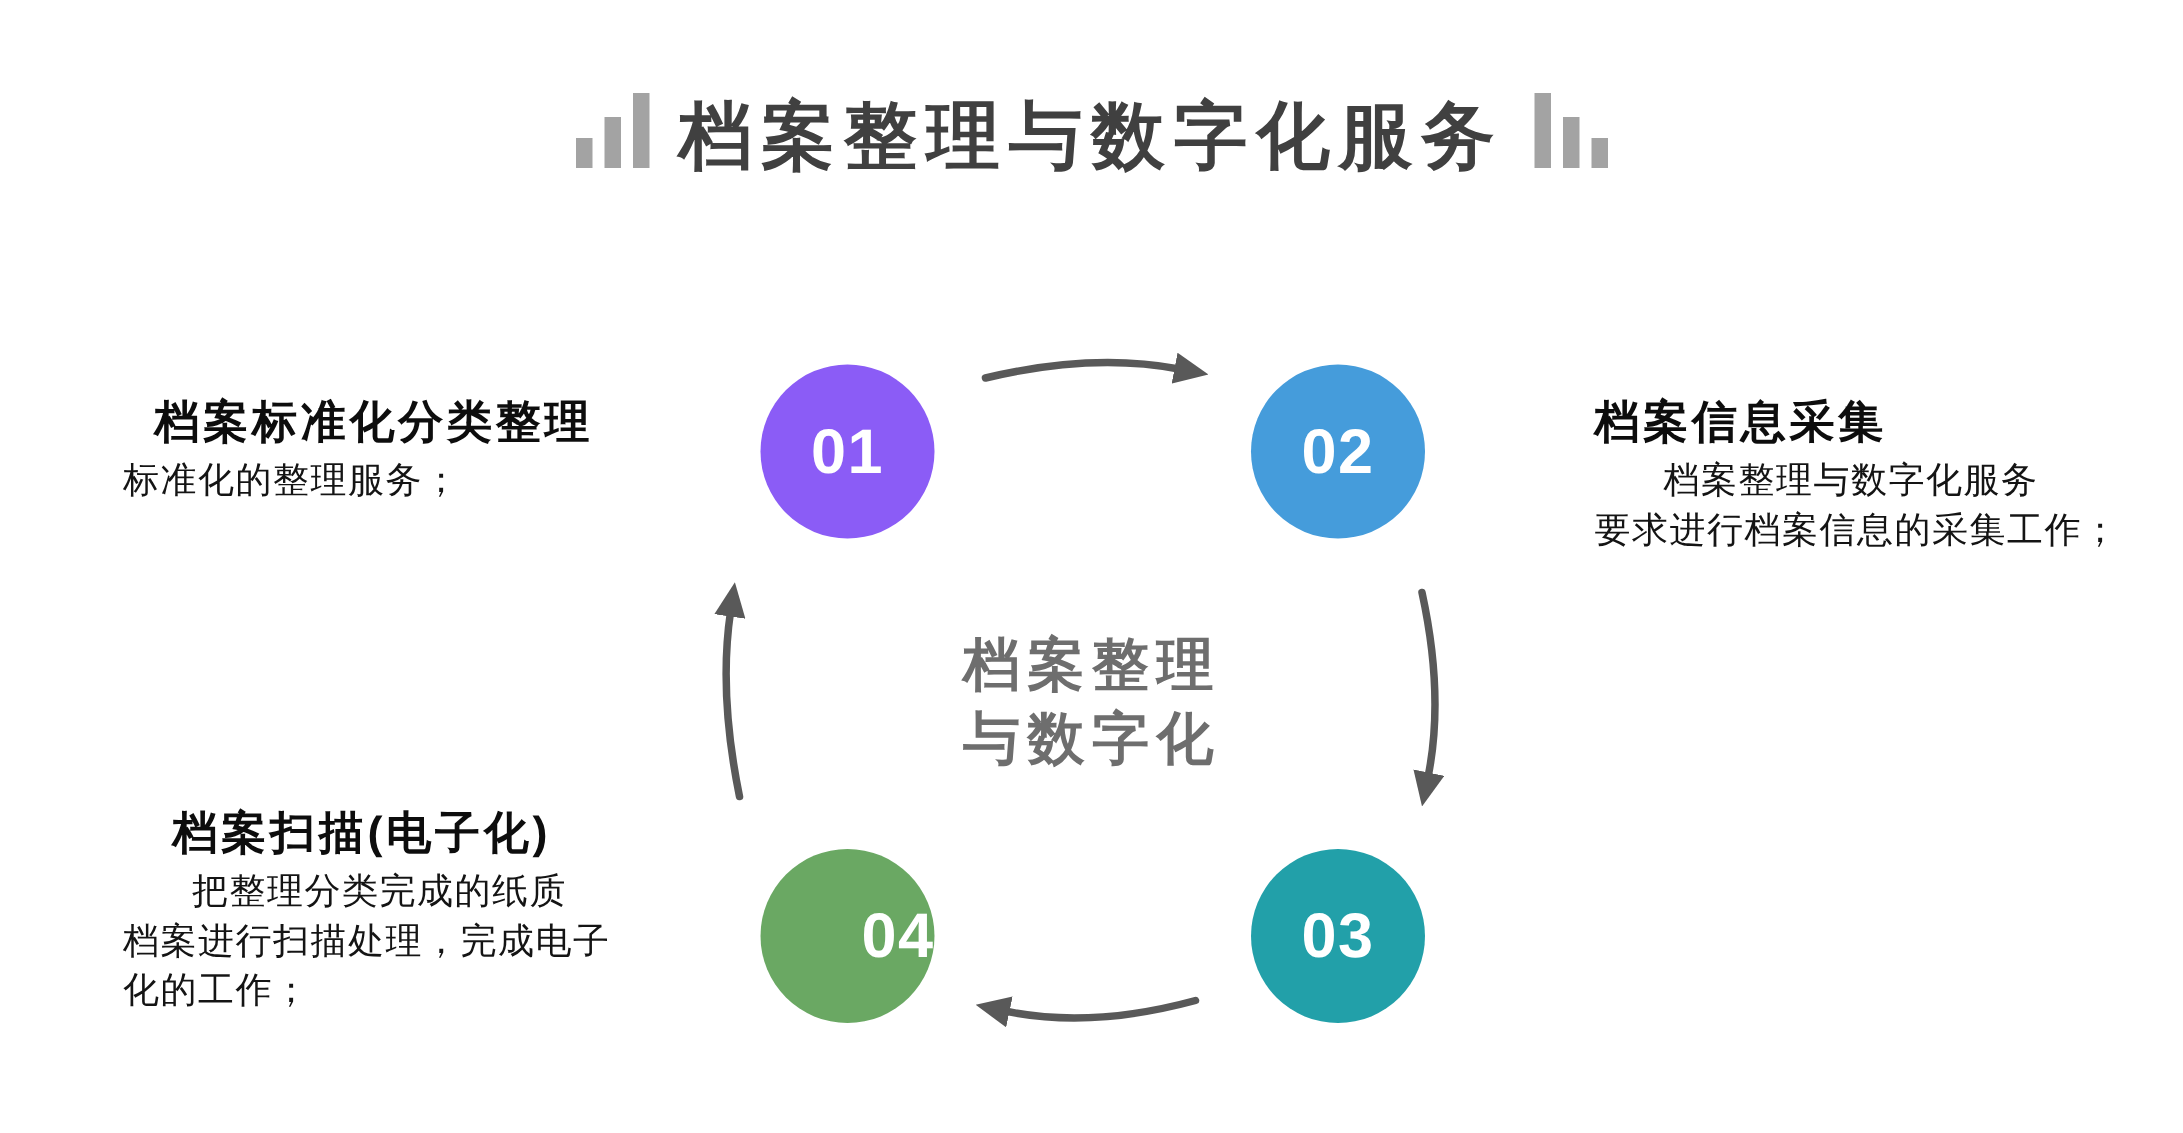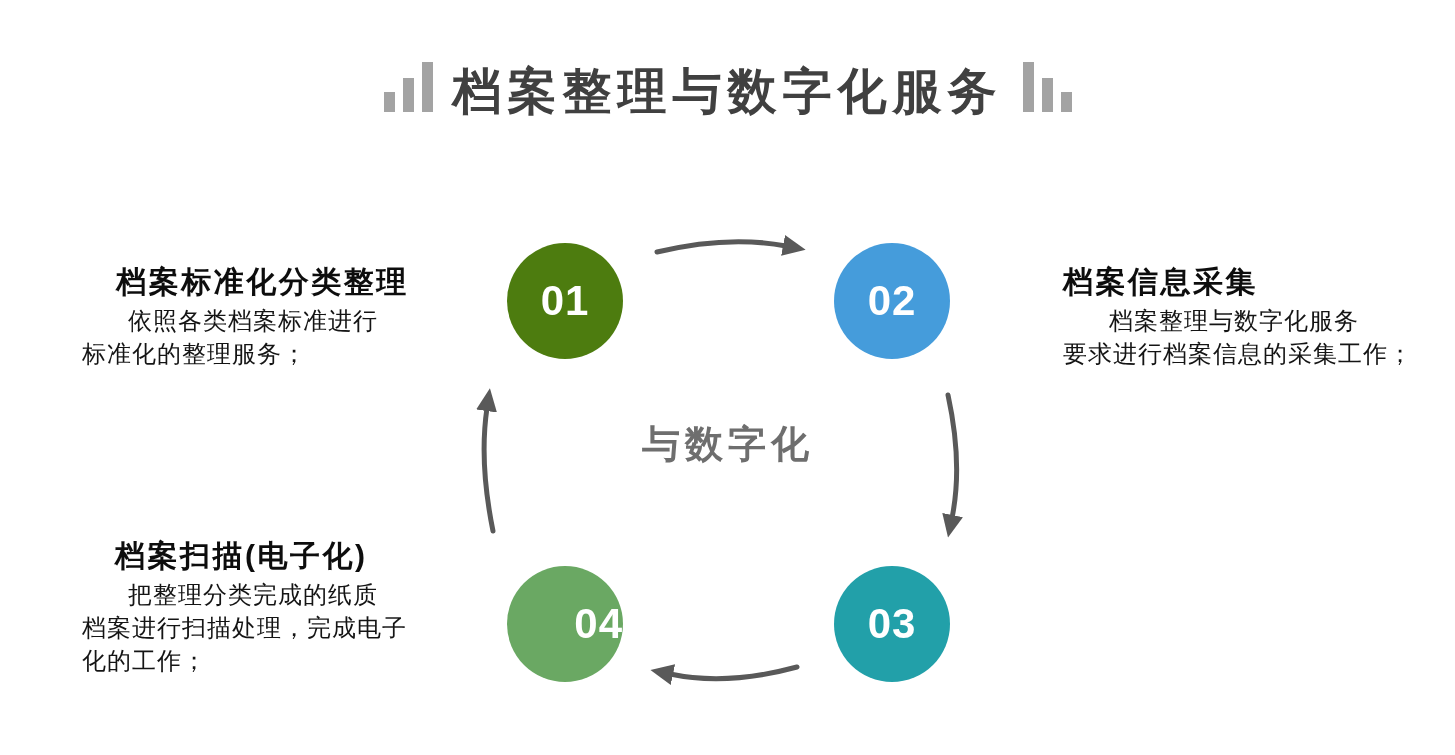--- a/index.html
+++ b/index.html
@@ -93,21 +93,21 @@
   }
   .step-text .body-line {
     font-size: 24px;
     color: #141414;
     letter-spacing: 1px;
     line-height: 33px;
   }
   .indent { padding-left: 46px; }
 
   .text-01 { left: 82px;   top: 262px; width: 340px; }
-  .text-01 .heading { margin-left: 21px; text-align: center; }
+  .text-01 .heading { margin-left: 21px; }
   .text-02 { left: 1063px; top: 262px; width: 380px; }
   .text-03 { left: 1063px; top: 536px; width: 380px; }
   .text-04 { left: 82px;   top: 536px; width: 360px; }
   .text-04 .heading { margin-left: 33px; }
 </style>
 </head>
 <body>
 
 <div class="page">
 
@@ -130,40 +130,40 @@
       <marker id="ah" markerUnits="strokeWidth" markerWidth="4.6" markerHeight="4.2" refX="0.6" refY="2.1" orient="auto">
         <path d="M0,0 L4.6,2.1 L0,4.2 z" style="fill: rgb(89, 89, 89);"></path>
       </marker>
     </defs>
     <path class="arrow" d="M 657 252 Q 728 235 786 246" marker-end="url(#ah)" style="stroke: rgb(89, 89, 89);"></path>
     <path class="arrow" d="M 948 395 Q 963 464 952 518" marker-end="url(#ah)" style="stroke: rgb(89, 89, 89);"></path>
     <path class="arrow" d="M 797 667 Q 727 686 670 674" marker-end="url(#ah)" style="stroke: rgb(89, 89, 89);"></path>
     <path class="arrow" d="M 493 531 Q 479 462 487 408" marker-end="url(#ah)" style="stroke: rgb(89, 89, 89);"></path>
   </svg>
 
-  <div class="step-circle circle-01" style="background-color: #4d7c0f;">
+  <div class="step-circle circle-01" style="background-color: #8b5cf6;">
     <span class="num">01</span>
   </div>
   <div class="step-circle circle-02" style="background-color: rgb(69, 156, 219); text-align: right;">
     <span class="num">02</span>
   </div>
   <div class="step-circle circle-03" style="background-color: rgb(34, 160, 169);">
     <span class="num">03</span>
   </div>
   <div class="step-circle circle-04" style="background-color: rgb(106, 168, 99); justify-content: flex-end;">
     <span class="num">04</span>
   </div>
 
   <div class="center-label" style="color: rgb(110, 110, 110);">
+    <div>档案整理</div>
     <div>与数字化</div>
   </div>
 
   <div class="step-text text-01">
     <div class="heading">档案标准化分类整理</div>
-    <div class="body-line indent">依照各类档案标准进行</div>
     <div class="body-line">标准化的整理服务；</div>
   </div>
 
   <div class="step-text text-02">
     <div class="heading">档案信息采集</div>
     <div class="body-line indent">档案整理与数字化服务</div>
     <div class="body-line">要求进行档案信息的采集工作；</div>
   </div>
 
 

